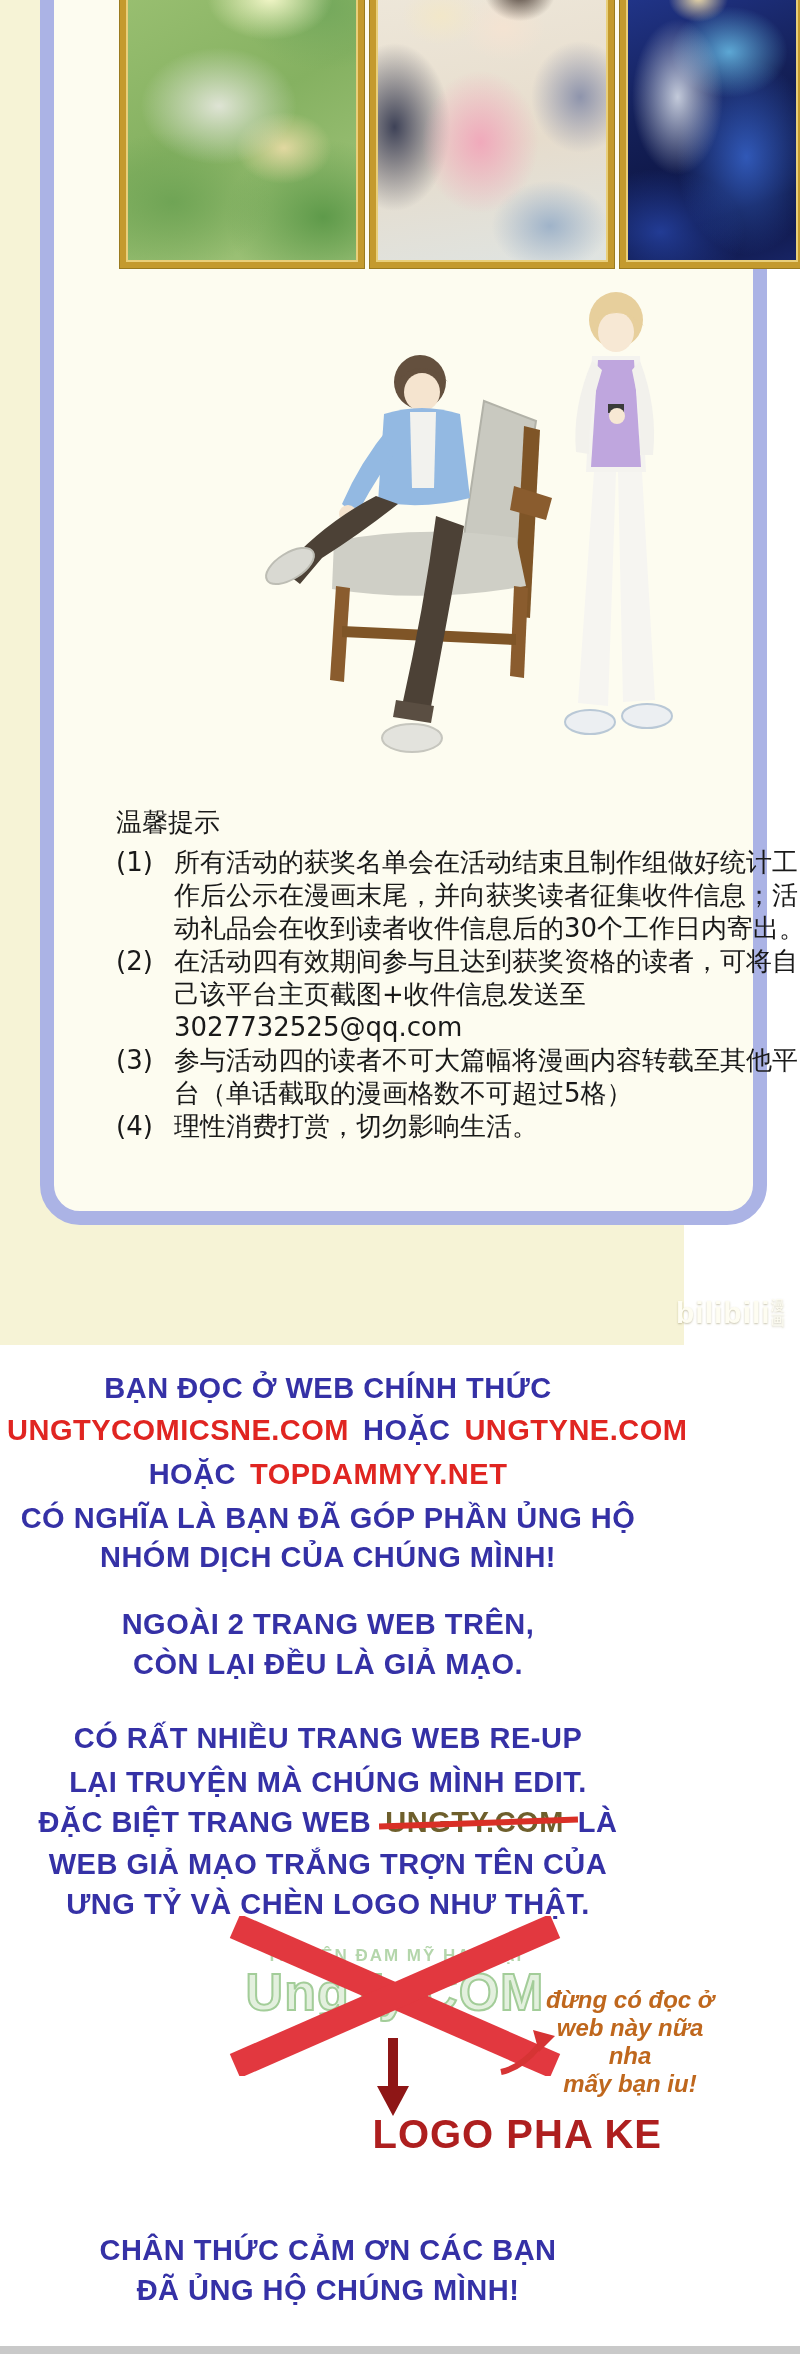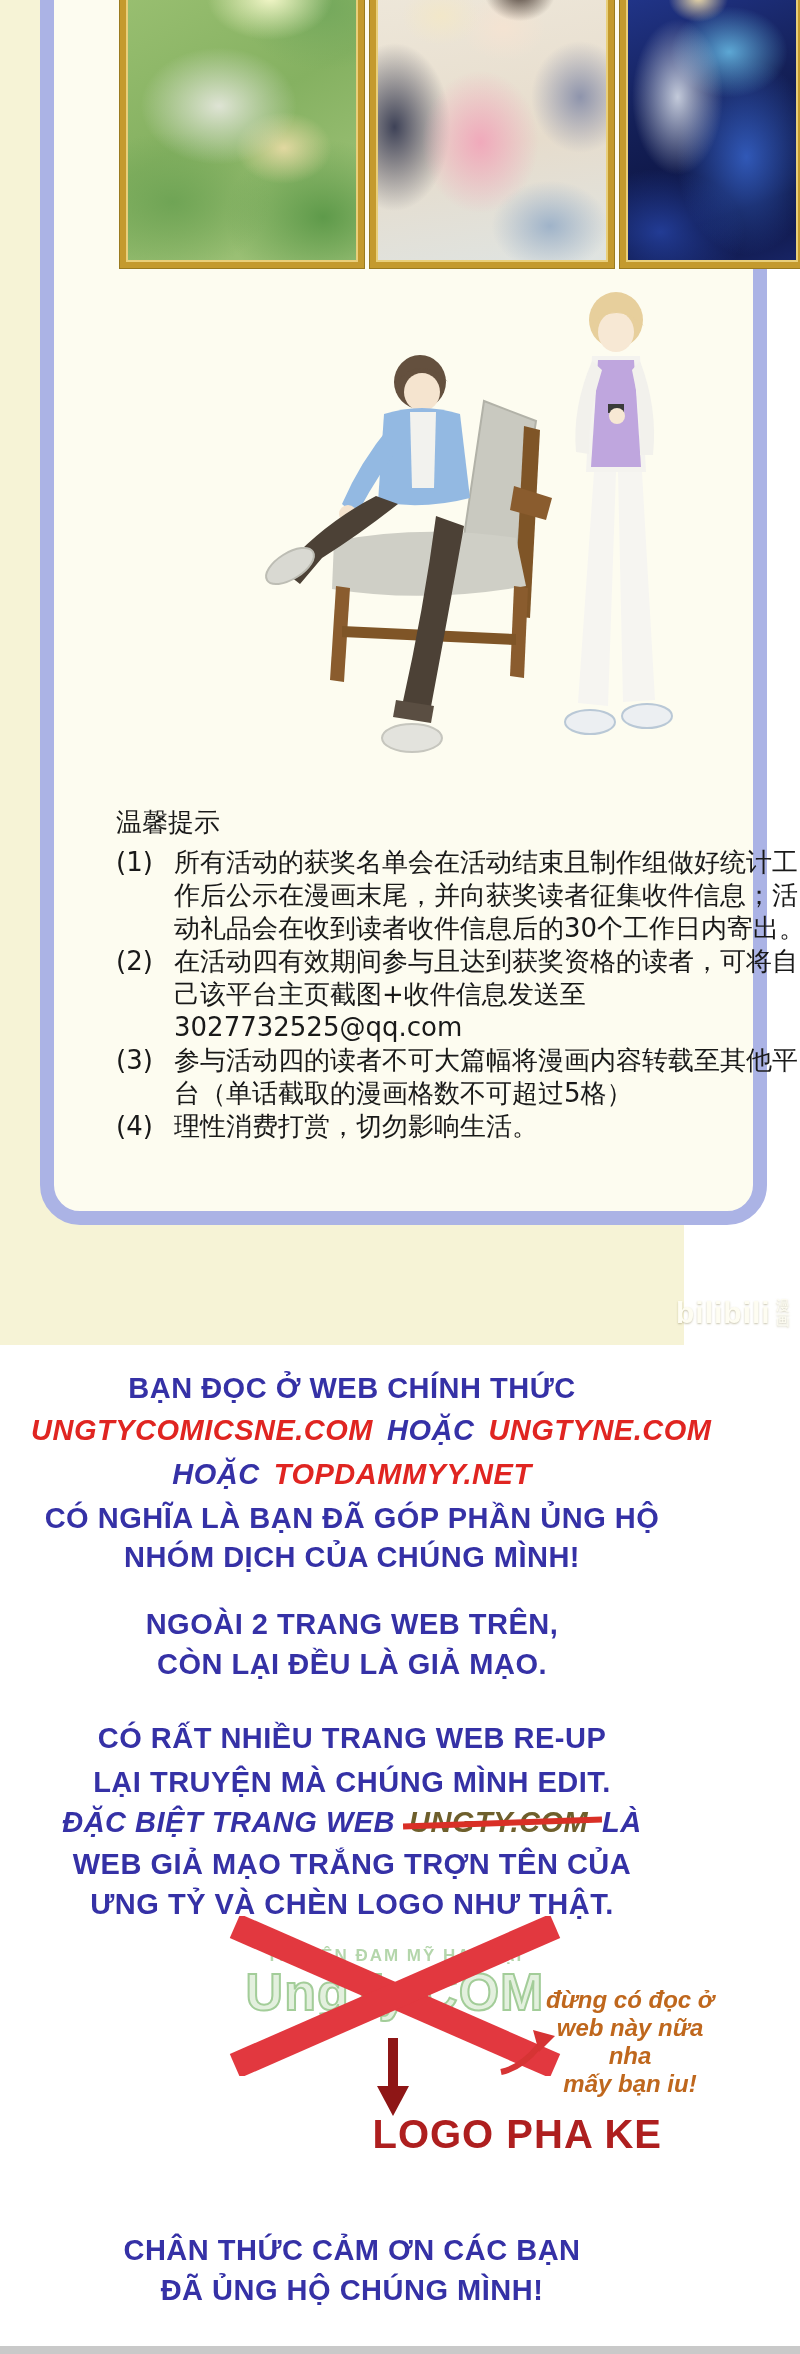--- a/index.html
+++ b/index.html
@@ -43,32 +43,32 @@
 
   
   .notice{position:absolute;left:62px;top:836px;width:692px;color:#191919;
           font-size:26px;line-height:33px;font-family:"DejaVu Sans",sans-serif;}
   .notice .title{margin-bottom:7px;}
   .notice .item{display:flex;}
   .notice .num{width:58px;flex:0 0 auto;}
   .notice .txt{flex:1;}
 
   
-  .watermark{position:absolute;left:676px;top:1296px;display:flex;align-items:center;gap:5px;
+  .watermark{position:absolute;left:676px;top:1296px;display:flex;align-items:center;
              color:#fefdf2;text-shadow:0 1px 2px rgba(170,165,130,.65);}
   .watermark .brand{font-size:30px;font-weight:bold;letter-spacing:1px;}
   .watermark .suffix{display:flex;flex-direction:column;font-size:14px;line-height:15px;
                      font-family:"DejaVu Sans",sans-serif;}
 
   
   .vn{position:absolute;left:0;width:656px;text-align:center;font-weight:bold;
-      font-size:29px;letter-spacing:.5px;color:#3531a6;white-space:nowrap;padding-left:24px;}
+      font-size:29px;letter-spacing:.5px;color:#3531a6;white-space:nowrap;}
   .vn .blue{color:#3531a6;}
   .vn .red{color:#e02521;}
-  .vn span{margin:0 7px;font-style:italic;}
+  .vn span{margin:0 7px;}
   .struck{color:#6e5f2c;position:relative;}
   .struck::after{content:"";position:absolute;left:-6px;right:-14px;top:14px;height:6px;
                  background:#d92f26;transform:rotate(-2deg);}
 
   
   .fake-tagline{position:absolute;top:1946px;left:0;width:790px;text-align:center;
                 font-size:17px;font-weight:bold;letter-spacing:2px;color:#b4d6ab;}
   .fake-brand{position:absolute;top:1962px;left:0;width:790px;text-align:center;
               font-size:52px;font-weight:bold;color:#e3f0de;
               -webkit-text-stroke:2px #a3cd99;letter-spacing:1px;}

